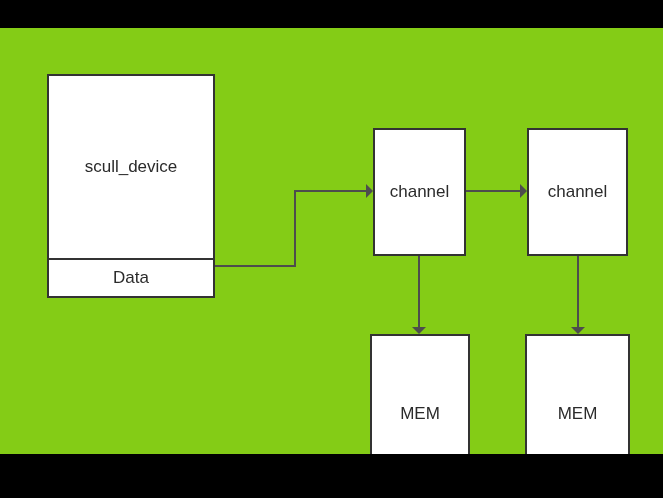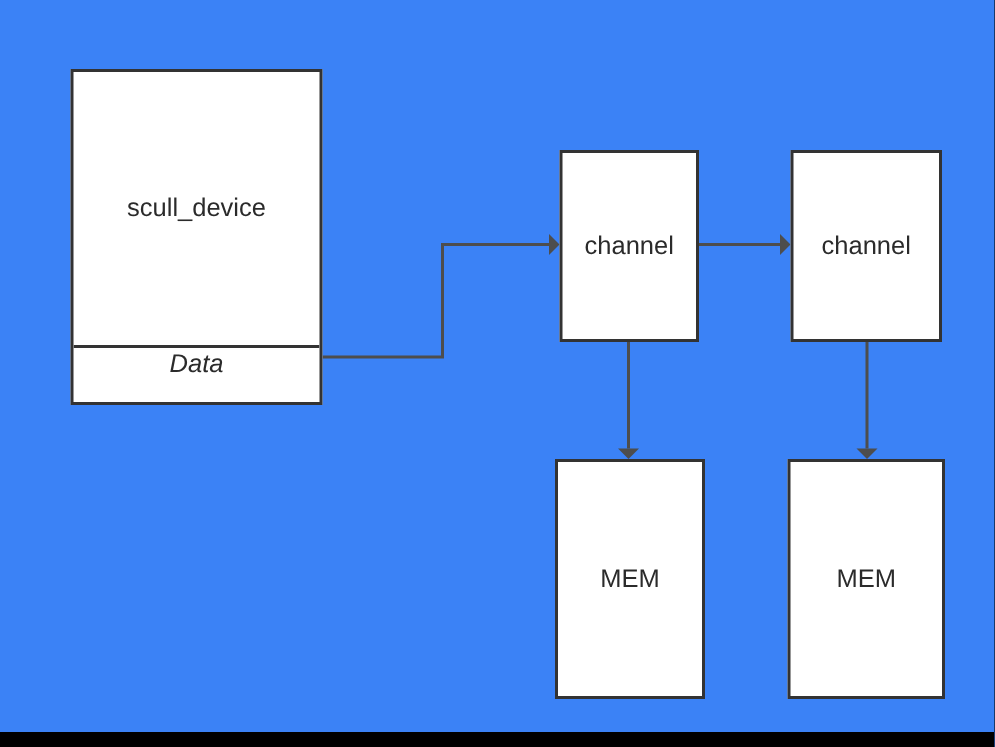--- a/index.html
+++ b/index.html
@@ -6,23 +6,24 @@
     margin: 0;
     padding: 0;
     background: #000000;
   }
   body {
     font-family: "Liberation Sans", sans-serif;
   }
   #canvas {
     position: relative;
     width: 663px;
-    height: 488px;
-    background: #3b82f6;
+    height: 426px;
+    background: #84cc16;
     overflow: hidden;
+    margin-top: 28px;
   }
   .node {
     position: absolute;
     background: #ffffff;
     border: 2px solid #333333;
     box-sizing: border-box;
     display: flex;
     align-items: center;
     justify-content: center;
     color: #2b2b2b;
@@ -39,23 +40,23 @@
     box-sizing: border-box;
     display: flex;
     align-items: center;
     justify-content: center;
     width: 100%;
     border-bottom: 2px solid #333333;
   }
   .node-split .section-sub {
     box-sizing: border-box;
     display: flex;
+    align-items: center;
     justify-content: center;
     width: 100%;
-    font-style: italic;
   }
   .label-wrap {
     width: 100%;
     padding: 0 4px;
     box-sizing: border-box;
     word-break: break-all;
   }
   #edges {
     position: absolute;
     left: 0;

